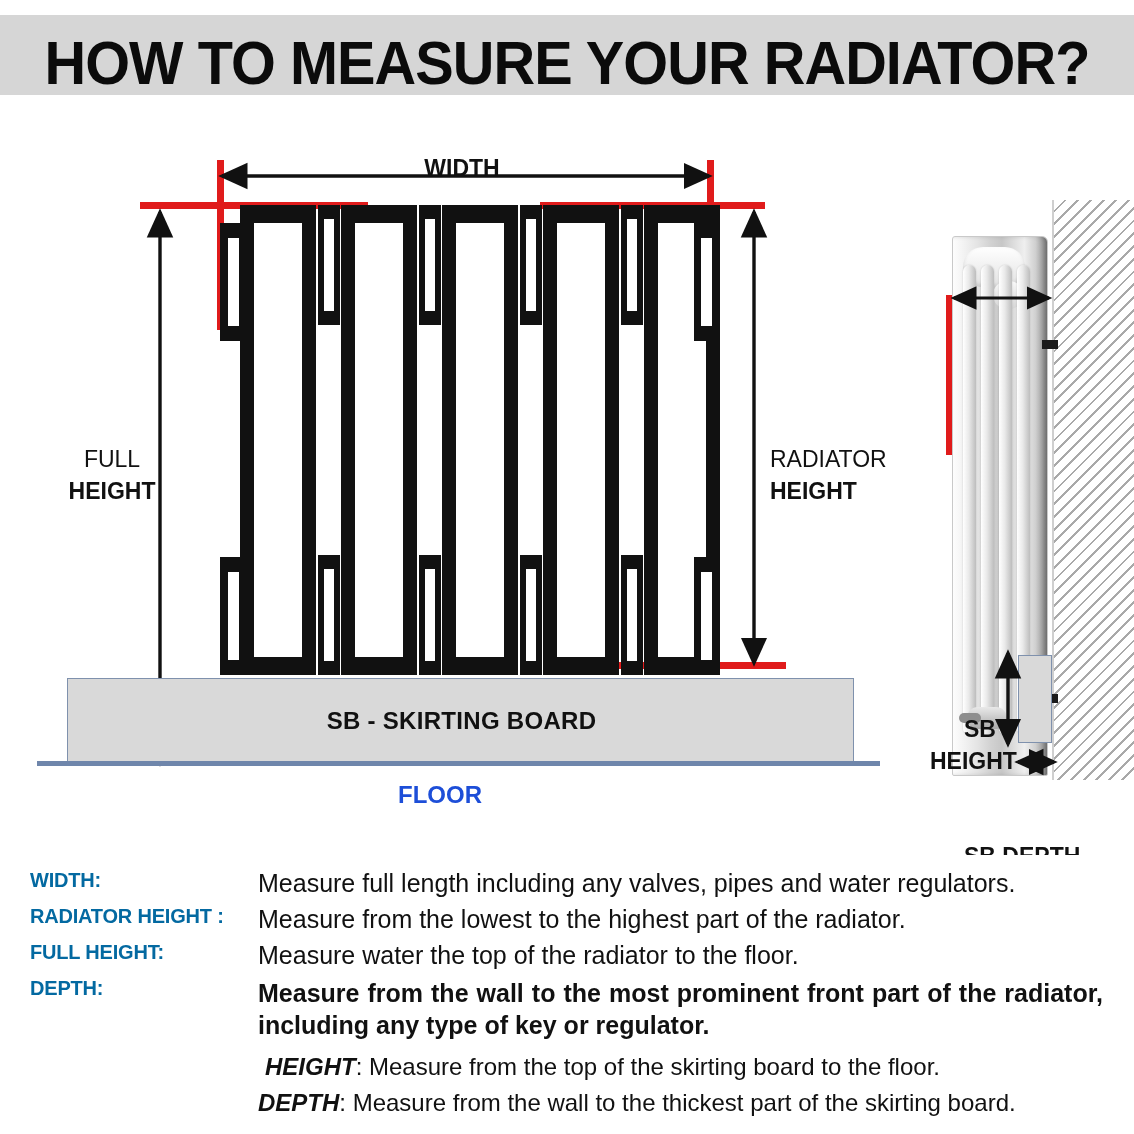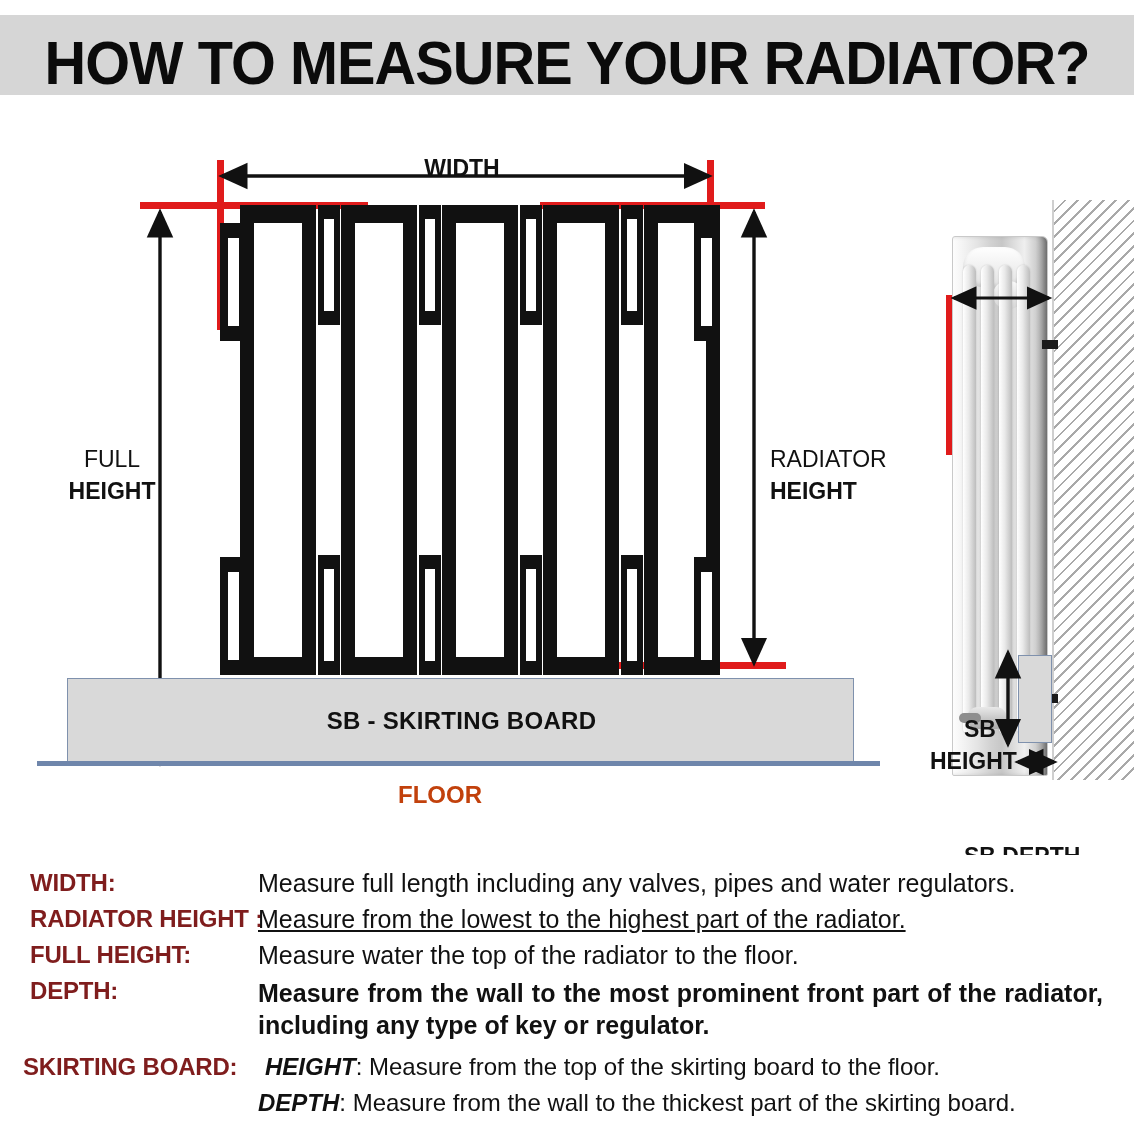--- a/index.html
+++ b/index.html
@@ -37,21 +37,21 @@
   .endcap i{position:absolute;top:15px;width:11px;height:88px;background:#fff;display:block;}
 
   
   #skirting{position:absolute;left:67px;top:583px;width:787px;height:84px;
        background:#d9d9d9;border:1px solid #7f91ad;box-sizing:border-box;}
   #skirting-label{position:absolute;left:0;top:0;width:787px;height:84px;
        display:flex;align-items:center;justify-content:center;
        font-weight:bold;font-size:24px;letter-spacing:.3px;color:#111;}
   #floor-line{position:absolute;left:37px;top:666px;width:843px;height:5px;background:#6f86ab;}
   #floor-label{position:absolute;left:340px;top:686px;width:200px;text-align:center;
-       font-weight:bold;font-size:24px;color:#c2410c;}
+       font-weight:bold;font-size:24px;color:#1d4ed8;}
 
   
   #sideview{position:absolute;left:946px;top:105px;width:188px;height:580px;}
   #wall{position:absolute;left:106px;top:0px;width:82px;height:580px;
         background:repeating-linear-gradient(-45deg,#a9a9a9 0 2px,#ffffff 2px 9px);
         border-left:2px solid #cfcfcf;}
   #rad-side{position:absolute;left:6px;top:36px;width:96px;height:540px;
         background:linear-gradient(90deg,#fdfdfd 0%,#f2f2f2 12%,#e4e4e4 26%,#d2d2d2 40%,
            #c7c7c7 52%,#dcdcdc 64%,#efefef 76%,#cfcfcf 88%,#9e9e9e 96%,#8c8c8c 100%);
         border:1px solid #c9c9c9;box-sizing:border-box;border-radius:3px 6px 2px 2px;
@@ -70,21 +70,21 @@
         background:#8e8e8e;}
   .bracket{position:absolute;left:96px;width:16px;height:9px;background:#1a1a1a;}
   #sb-block{position:absolute;left:72px;top:455px;width:34px;height:88px;
         background:#d9d9d9;border:1px solid #7f91ad;box-sizing:border-box;}
 
   svg.arrows2{position:absolute;left:0;top:0;width:188px;height:580px;overflow:visible;}
 
   
   #notes{position:absolute;left:0;top:855px;width:1134px;height:279px;background:#fff;}
   .nrow{position:absolute;font-size:24px;color:#111;white-space:nowrap;}
-  .nterm{position:absolute;font-weight:bold;font-size:24px;color:#7f1d1d;white-space:nowrap;
+  .nterm{position:absolute;font-weight:bold;font-size:20px;color:#0369a1;white-space:nowrap;
          font-stretch:condensed;letter-spacing:-.2px;}
   .ndesc{position:absolute;font-size:25px;color:#111;}
   .ndesc.just{width:845px;text-align:justify;white-space:normal;line-height:1.28;font-weight:bold;}
   .nem{font-weight:bold;font-style:italic;}
 </style>
 </head>
 <body>
 
 <div id="header">
   <div id="header-title">HOW TO MEASURE YOUR RADIATOR?</div>
@@ -226,28 +226,27 @@
     </svg>
   </div>
 </div>
 
 <div id="notes">
 
   <div class="nterm" style="left:30px;top:14px;">WIDTH:</div>
   <div class="ndesc" style="left:258px;top:14px;">Measure full length including any valves, pipes and water regulators.</div>
 
   <div class="nterm" style="left:30px;top:50px;">RADIATOR HEIGHT :</div>
-  <div class="ndesc" style="left:258px;top:50px;text-decoration:underline;">Measure from the lowest to the highest part of the radiator.</div>
+  <div class="ndesc" style="left:258px;top:50px;">Measure from the lowest to the highest part of the radiator.</div>
 
   <div class="nterm" style="left:30px;top:86px;">FULL HEIGHT:</div>
   <div class="ndesc" style="left:258px;top:86px;">Measure water the top of the radiator to the floor.</div>
 
   <div class="nterm" style="left:30px;top:122px;">DEPTH:</div>
   <div class="ndesc just" style="left:258px;top:122px;">Measure from the wall to the most prominent front part of the radiator, including any type of key or regulator.</div>
 
-  <div class="nterm" style="left:23px;top:198px;">SKIRTING BOARD:</div>
   <div class="nrow" style="left:265px;top:198px;">
     <span class="nem">HEIGHT</span><span>: Measure from the top of the skirting board to the floor.</span>
   </div>
   <div class="nrow" style="left:258px;top:234px;">
     <span class="nem">DEPTH</span><span>: Measure from the wall to the thickest part of the skirting board.</span>
   </div>
 </div>
 
 </body></html>

